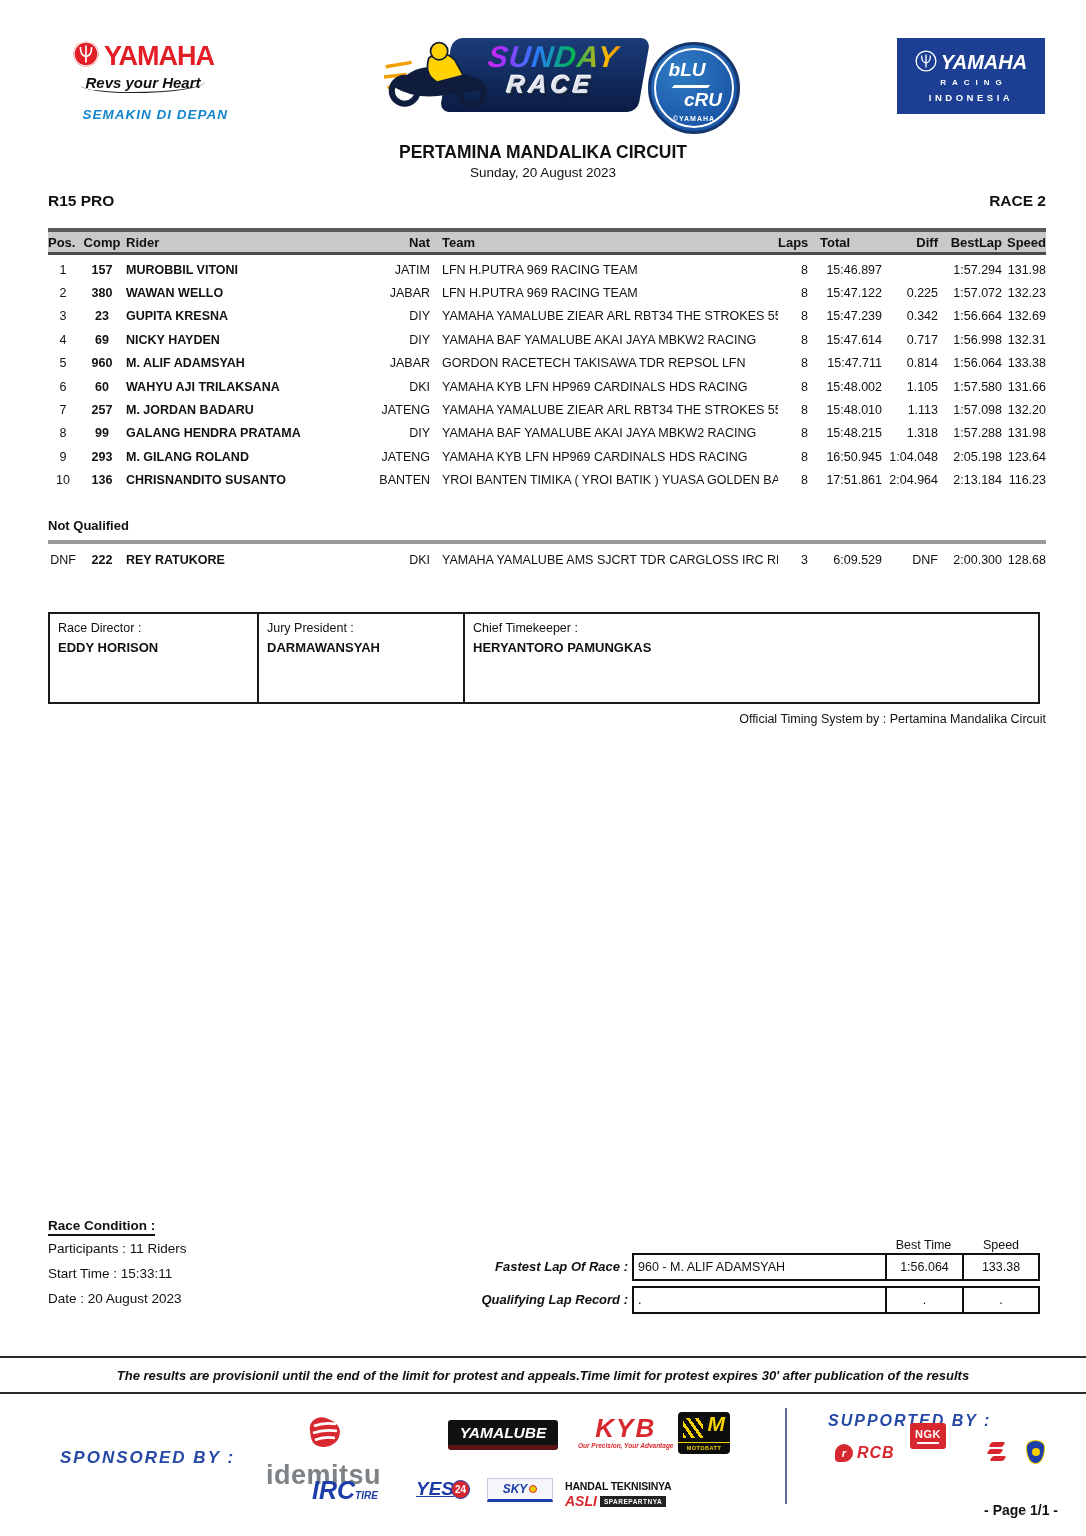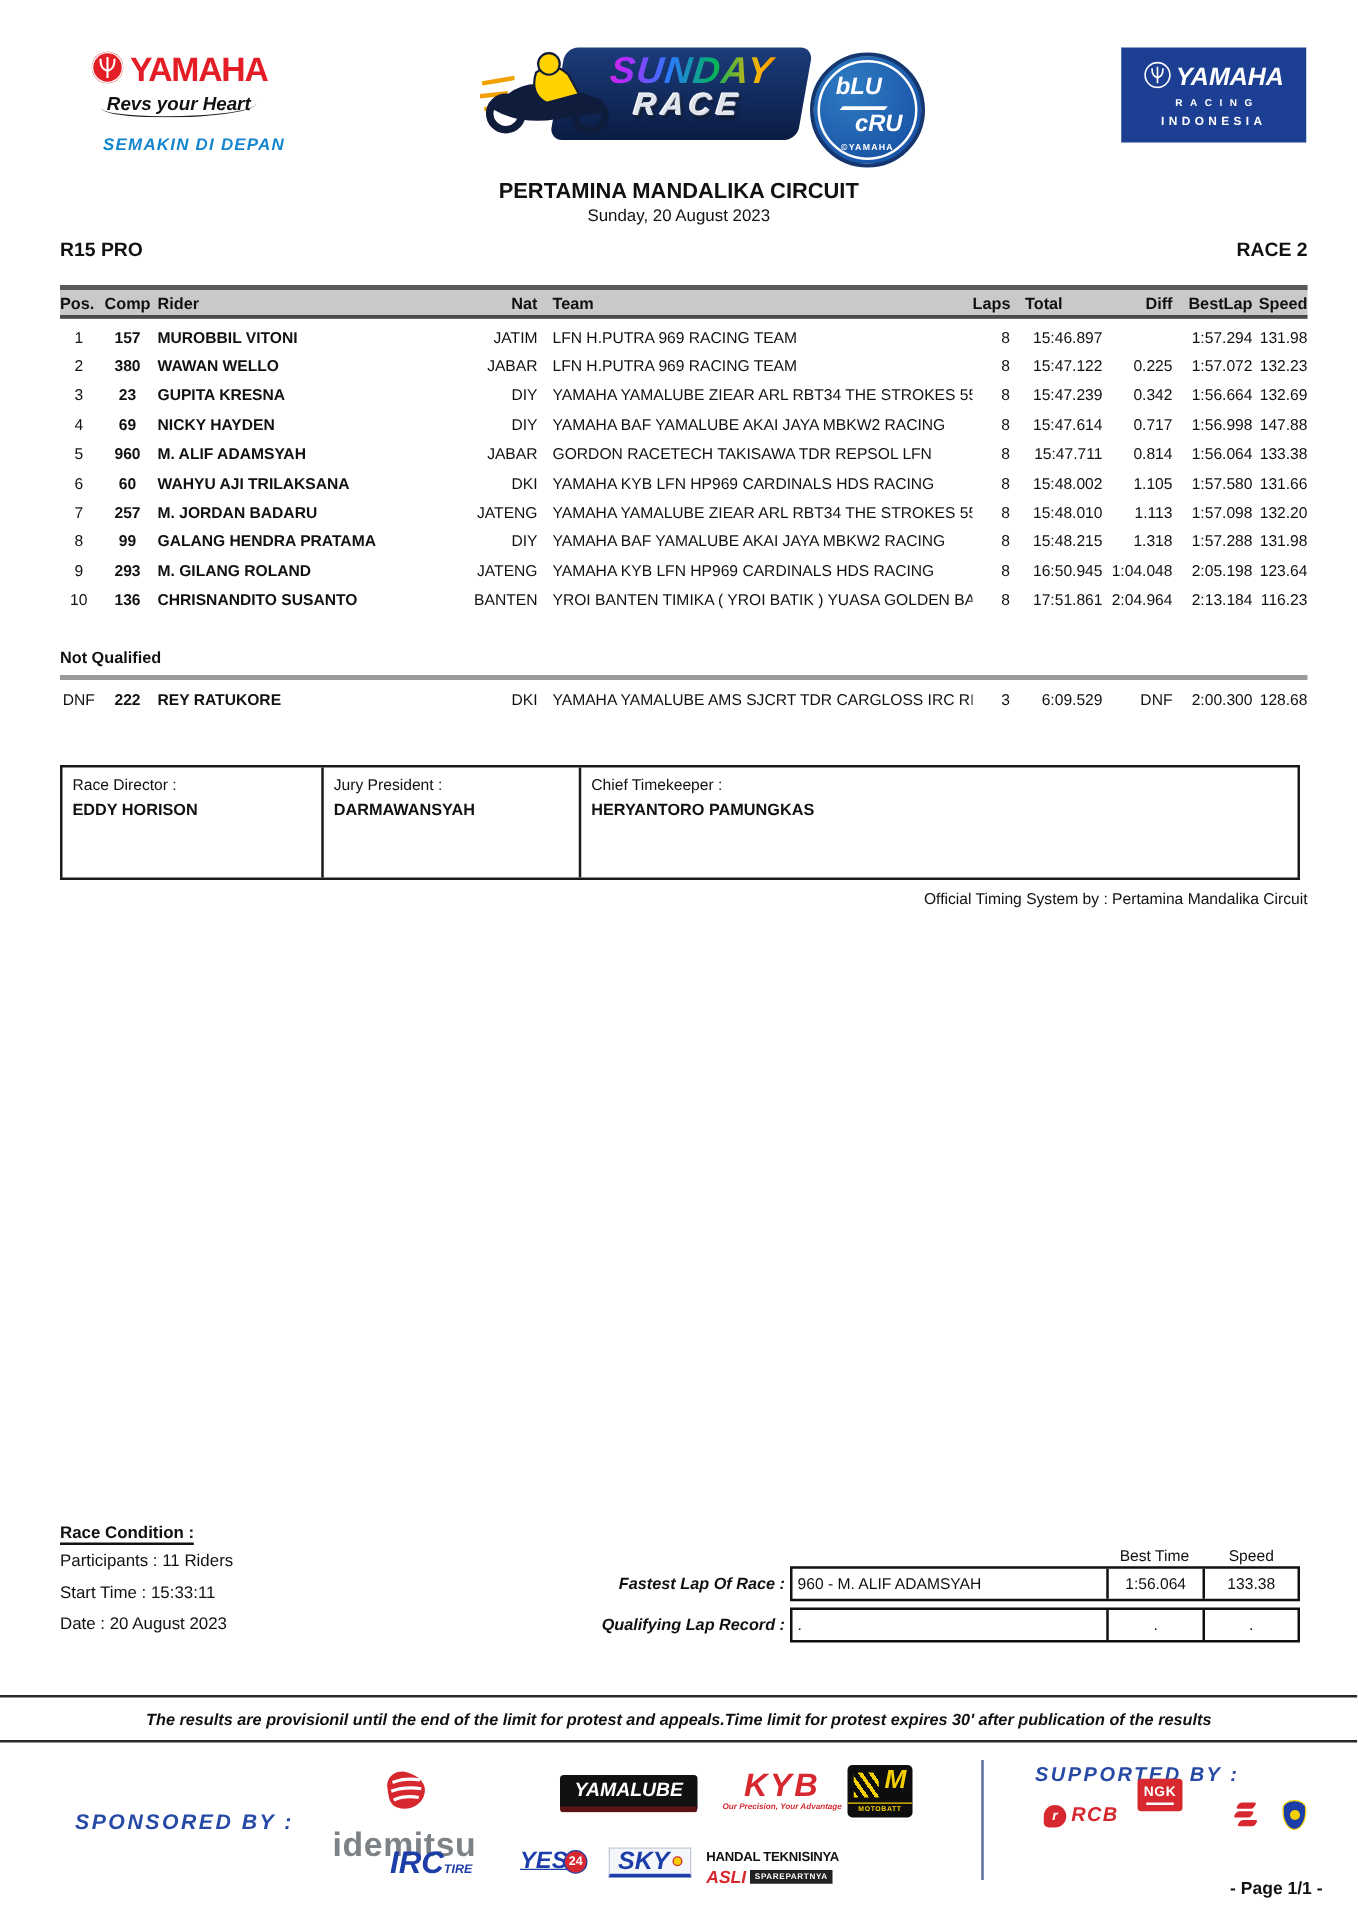--- a/index.html
+++ b/index.html
@@ -142,21 +142,21 @@
 
   .yes24 { position:absolute; left:416px; top:1478px; display:flex; align-items:center; }
   .yes-txt { color:#1d3da8; font-weight:900; font-style:italic; font-size:19px; text-decoration:underline; }
   .yes-circle { width:19px; height:19px; border-radius:50%; background:#d7282f; color:#fff; font-weight:900;
                 font-size:10px; display:flex; align-items:center; justify-content:center; margin-left:-3px;
                 border:1.5px solid #1d3da8; }
 
   .sky { position:absolute; left:487px; top:1478px; width:66px; height:24px; background:#f4f6fa;
          border:1px solid #c3cada; border-bottom:3px solid #1d3da8;
          display:flex; align-items:center; justify-content:center; gap:2px; }
-  .sky-txt { color:#1d3da8; font-weight:900; font-style:italic; font-size:20px; }
+  .sky-txt { color:#1d3da8; font-weight:900; font-style:italic; font-size:12px; }
   .sky-dot { width:8px; height:8px; border-radius:50%; background:#f5d000; border:1px solid #d7282f; }
 
   .handal { position:absolute; left:565px; top:1480px; }
   .handal-l1 { font-size:10.5px; font-weight:900; letter-spacing:-0.2px; color:#111; }
   .handal-l2 { display:flex; align-items:center; gap:3px; margin-top:1px; }
   .handal-asli { color:#d7282f; font-weight:900; font-size:14px; font-style:italic; }
   .handal-spare { background:#222; color:#fff; font-size:6.5px; font-weight:800; padding:2px 4px; letter-spacing:0.5px; }
 
   .fdivider { position:absolute; left:785px; top:1408px; width:2px; height:96px; background:#5b6f9e; }
 
@@ -314,21 +314,21 @@
     <div class="rrow rgrid">
       <div class="c-pos">4</div>
       <div class="c-comp">69</div>
       <div class="c-rider">NICKY HAYDEN</div>
       <div class="c-nat">DIY</div>
       <div class="c-team">YAMAHA BAF YAMALUBE AKAI JAYA MBKW2 RACING</div>
       <div class="c-laps">8</div>
       <div class="c-total">15:47.614</div>
       <div class="c-diff">0.717</div>
       <div class="c-best">1:56.998</div>
-      <div class="c-speed">147.88</div>
+      <div class="c-speed">132.31</div>
     </div>
     <div class="rrow rgrid">
       <div class="c-pos">5</div>
       <div class="c-comp">960</div>
       <div class="c-rider">M. ALIF ADAMSYAH</div>
       <div class="c-nat">JABAR</div>
       <div class="c-team">GORDON RACETECH TAKISAWA TDR REPSOL LFN</div>
       <div class="c-laps">8</div>
       <div class="c-total">15:47.711</div>
       <div class="c-diff">0.814</div>

